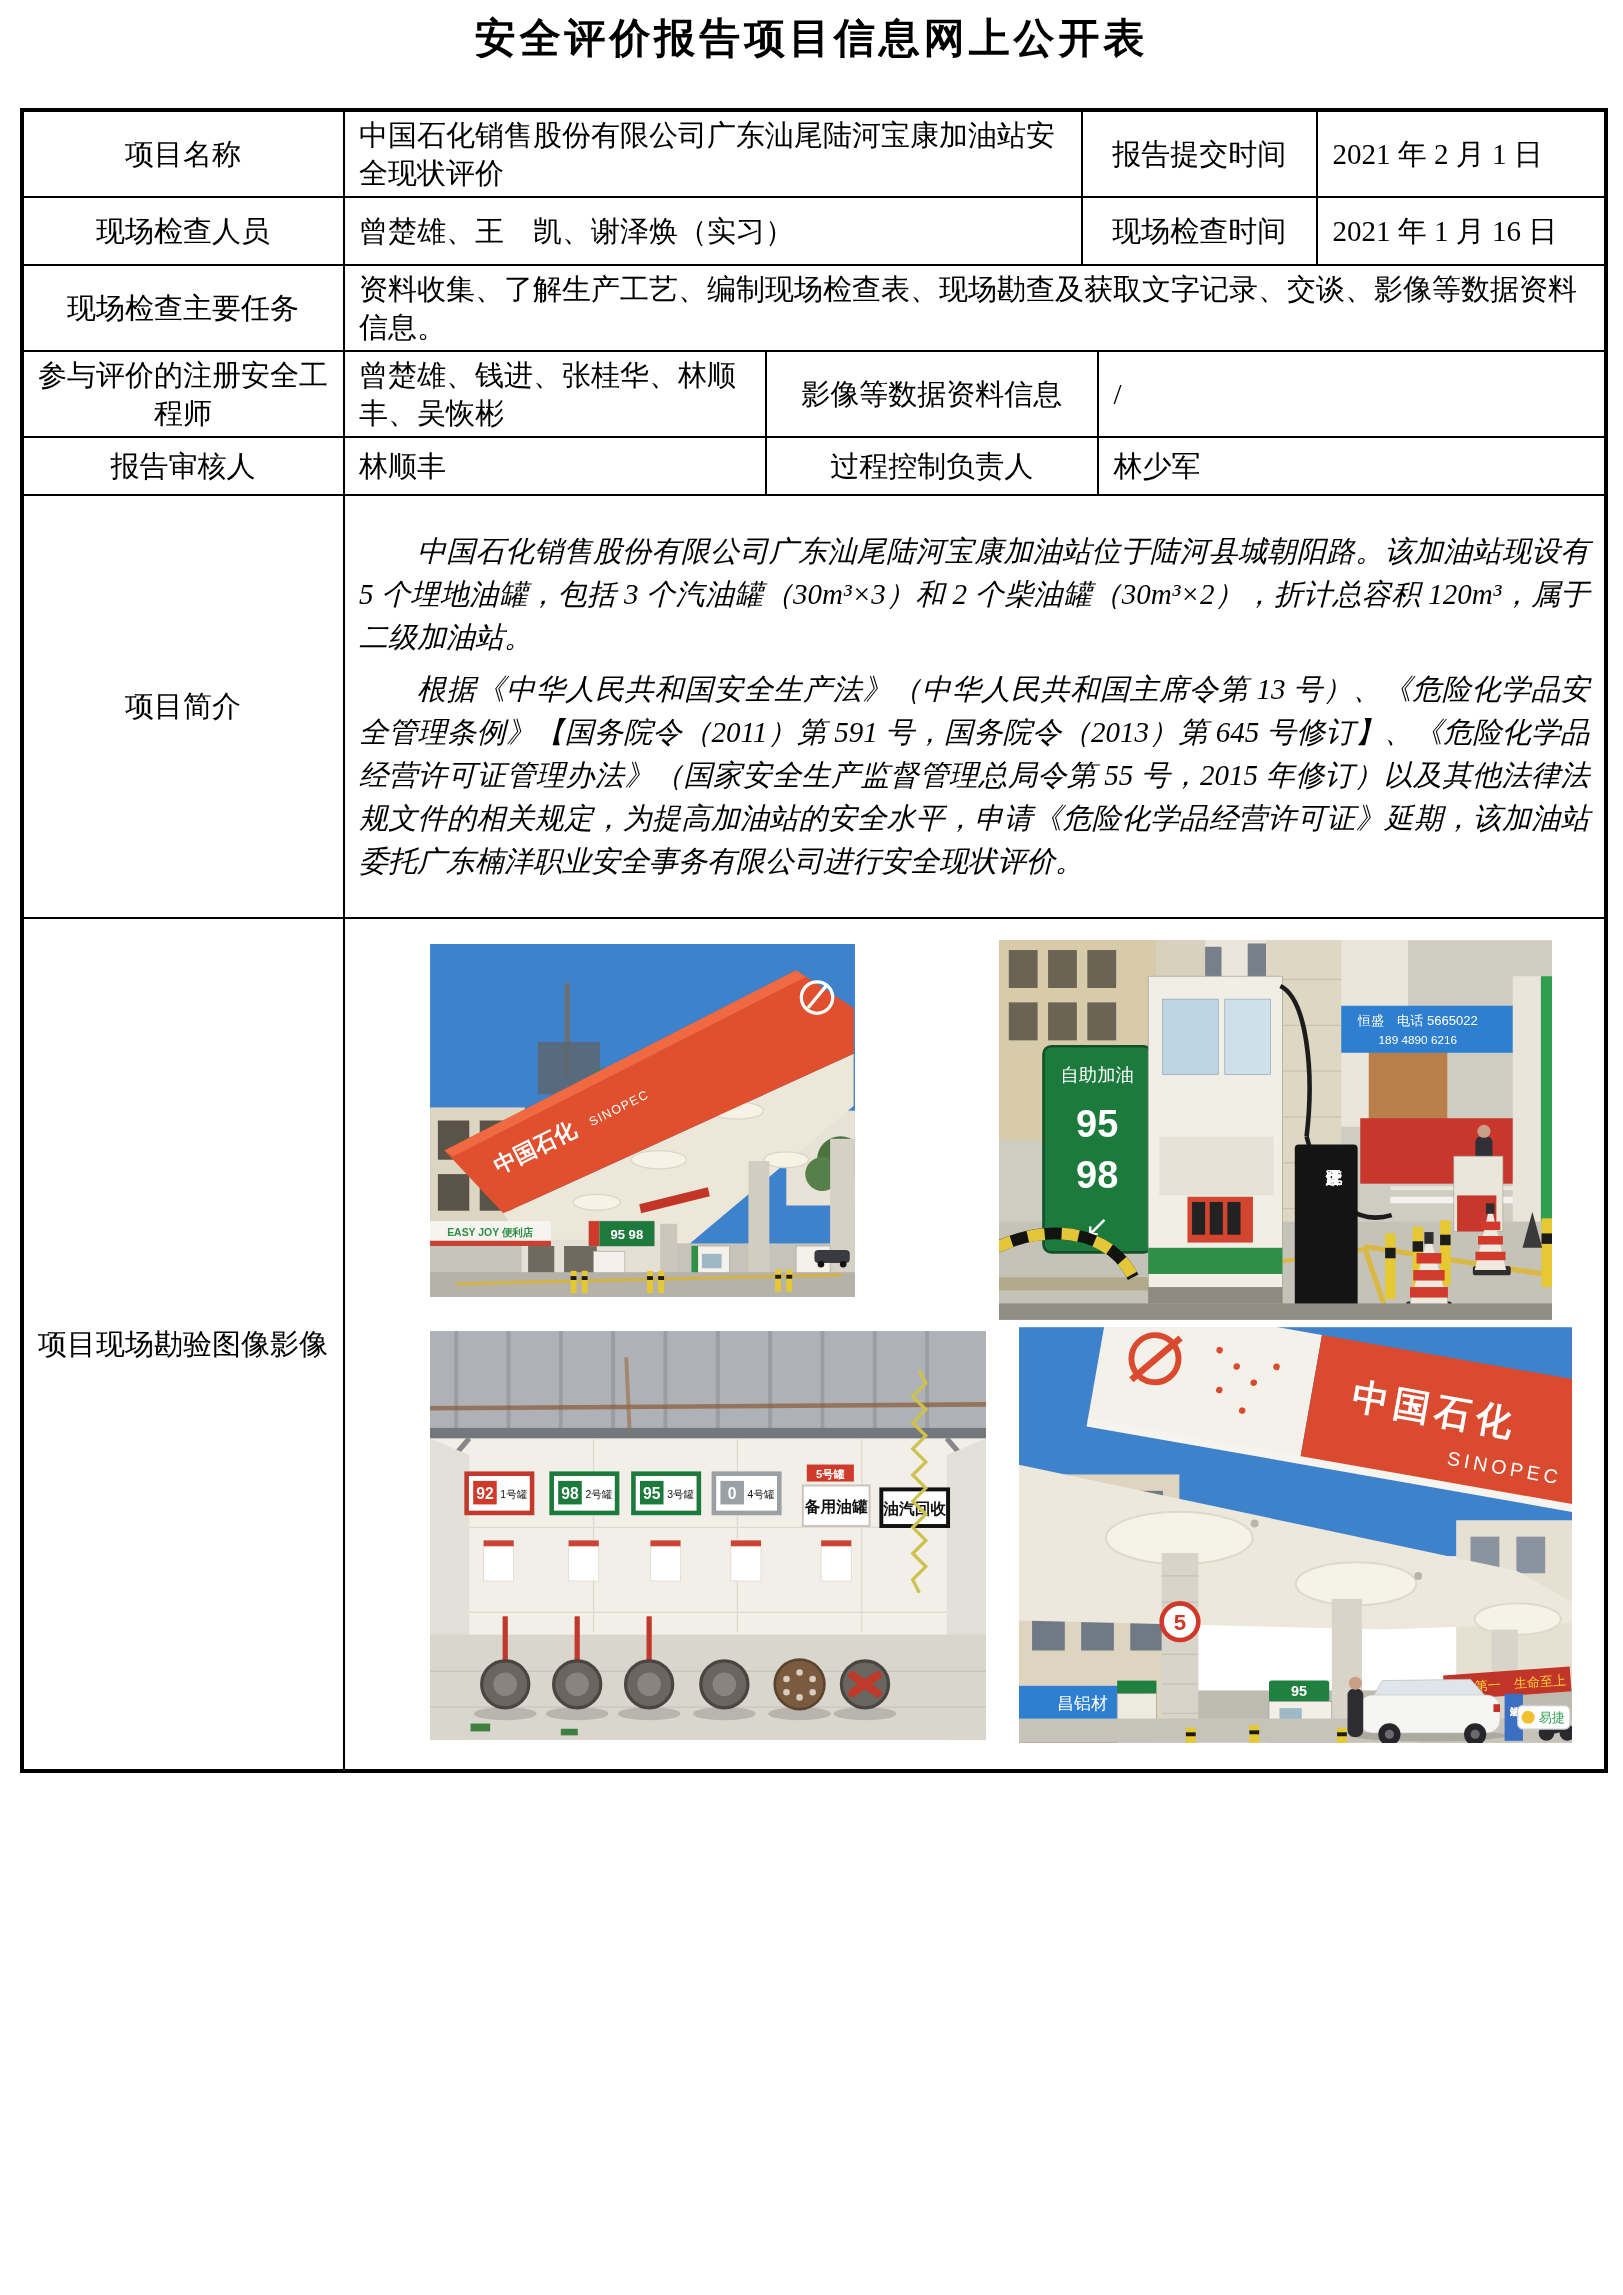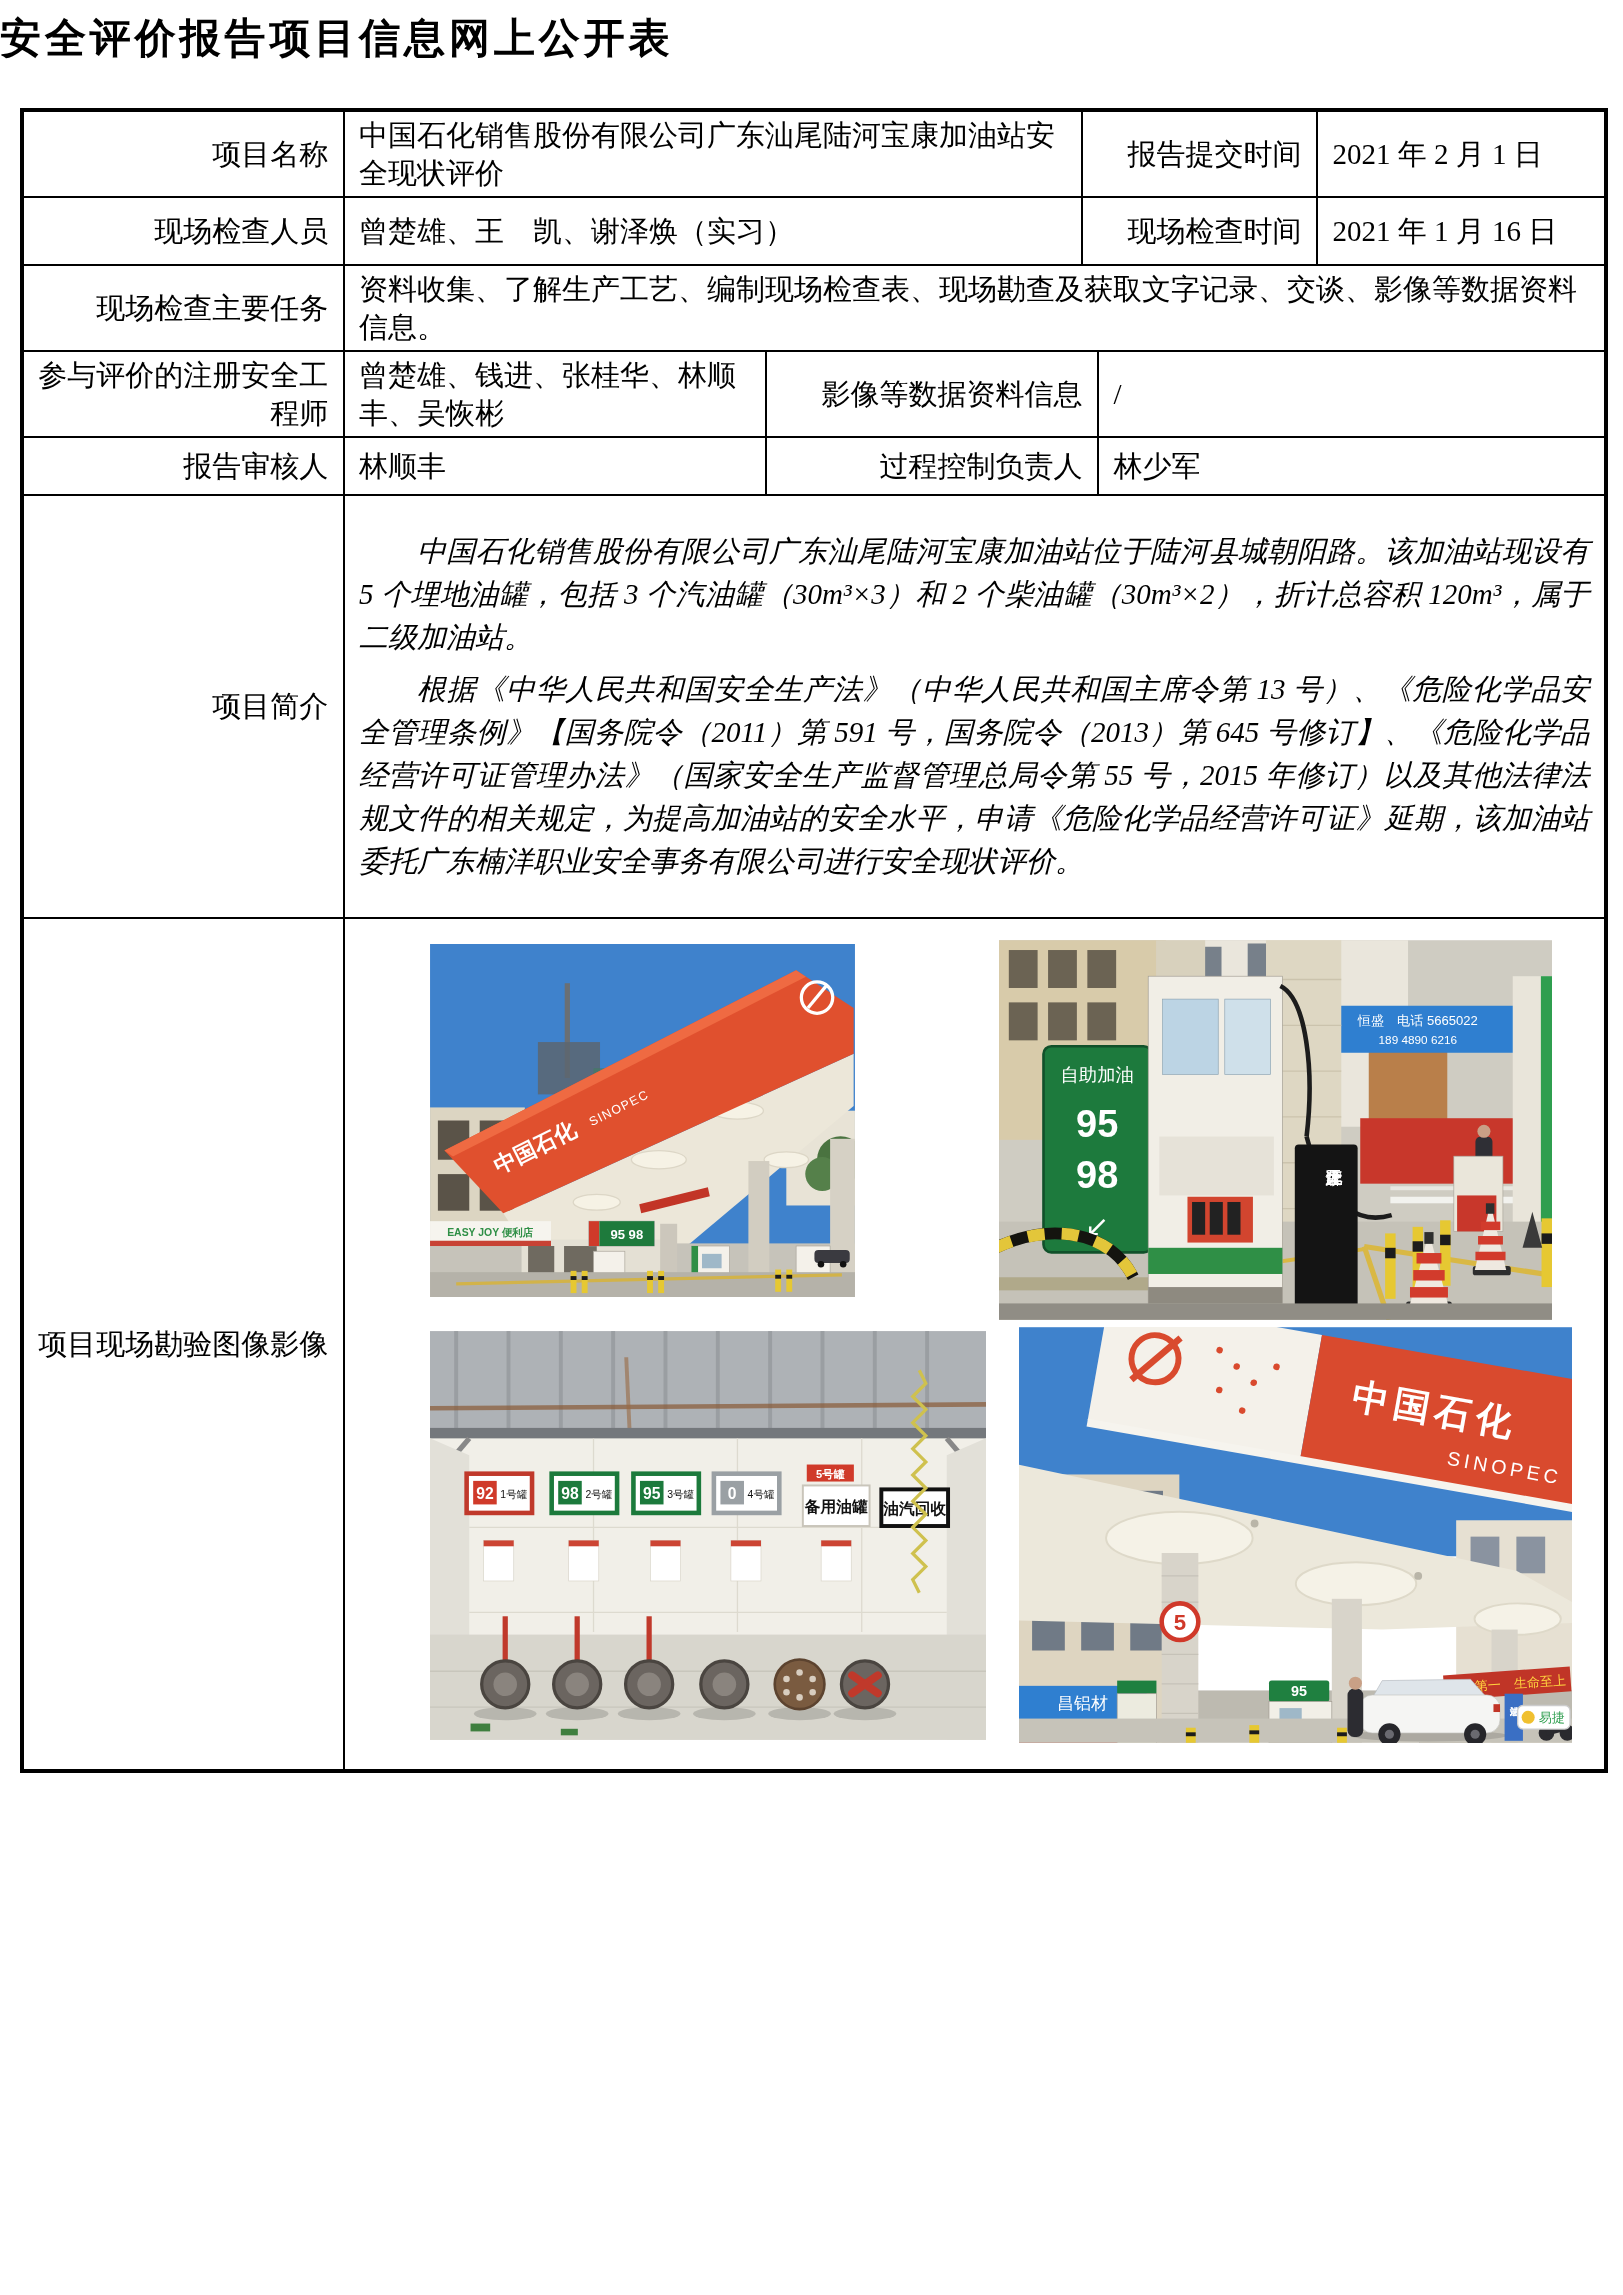--- a/index.html
+++ b/index.html
@@ -1,33 +1,33 @@
 <!DOCTYPE html>
 <html style="font-size:10.5px"><head>
 <meta charset="utf-8">
 <style>
   html,body{margin:0;padding:0;background:#ffffff;}
   .page{
     position:relative;width:1623px;height:2295px;background:#fff;
     font-family:"Liberation Serif","DejaVu Serif",serif;color:#000;overflow:hidden;
   }
   .title{
-    position:absolute;top:10.5px;left:0;width:100%;text-align:left;
+    position:absolute;top:10.5px;left:0;width:100%;text-align:center;
     font-family:"Liberation Sans","DejaVu Sans",sans-serif;
     font-weight:bold;font-size:41px;letter-spacing:3.9px;
   }
   table.doc{
     position:absolute;left:19.6px;top:108px;width:1585px;
     border-collapse:collapse;table-layout:fixed;border:4.6px solid #000;
   }
   table.doc td{
     border:2px solid #000;vertical-align:middle;
     font-size:29px;line-height:38px;padding:3.9px 14.4px;overflow:hidden;
   }
-  td.lbl{text-align:right;}
+  td.lbl{text-align:center;}
   td.summary-cell{padding:9.2px 19.6px;vertical-align:middle;}
   .summary-cell p{margin:9.2px 0;text-indent:58px;line-height:43px;text-align:justify;font-style:italic;}
   td.photos-cell{padding:0;}
   .photo-area{position:relative;width:100%;height:842px;}
   .photo{position:absolute;display:block;}
   svg{display:block;}
   svg text{font-family:"Liberation Sans","DejaVu Sans",sans-serif;}
   .vtext{writing-mode:vertical-rl;}
 </style>
 </head>

